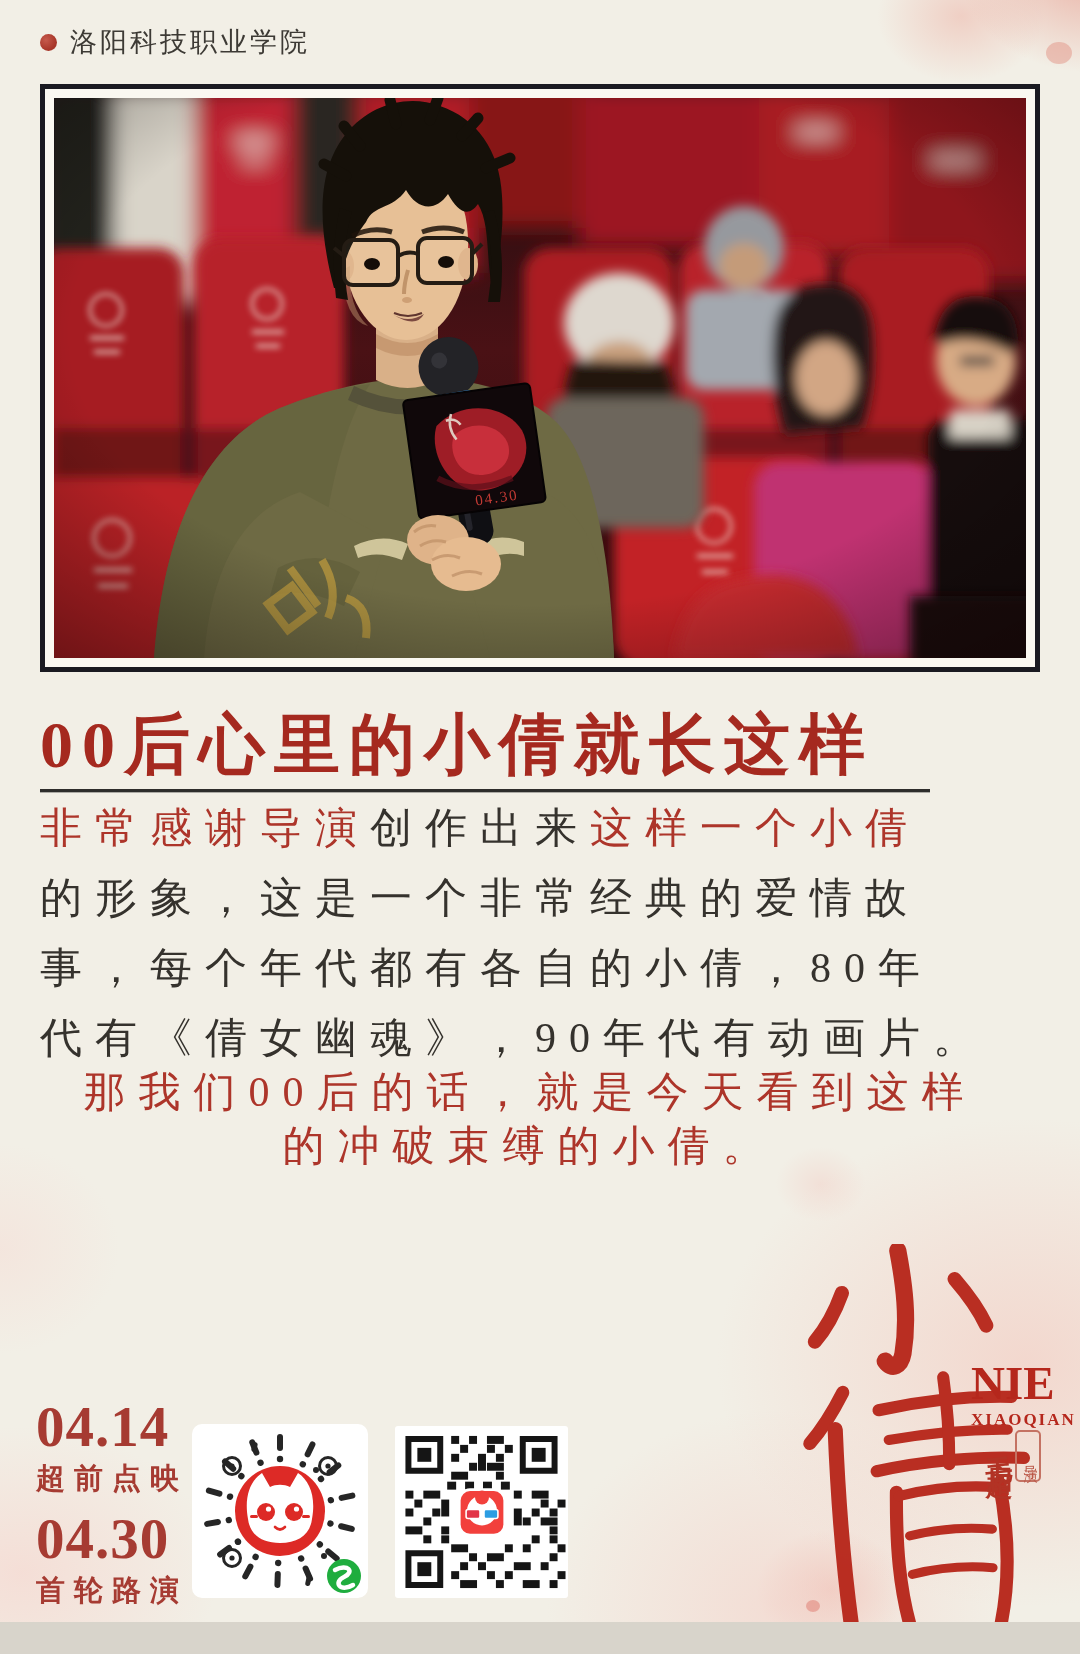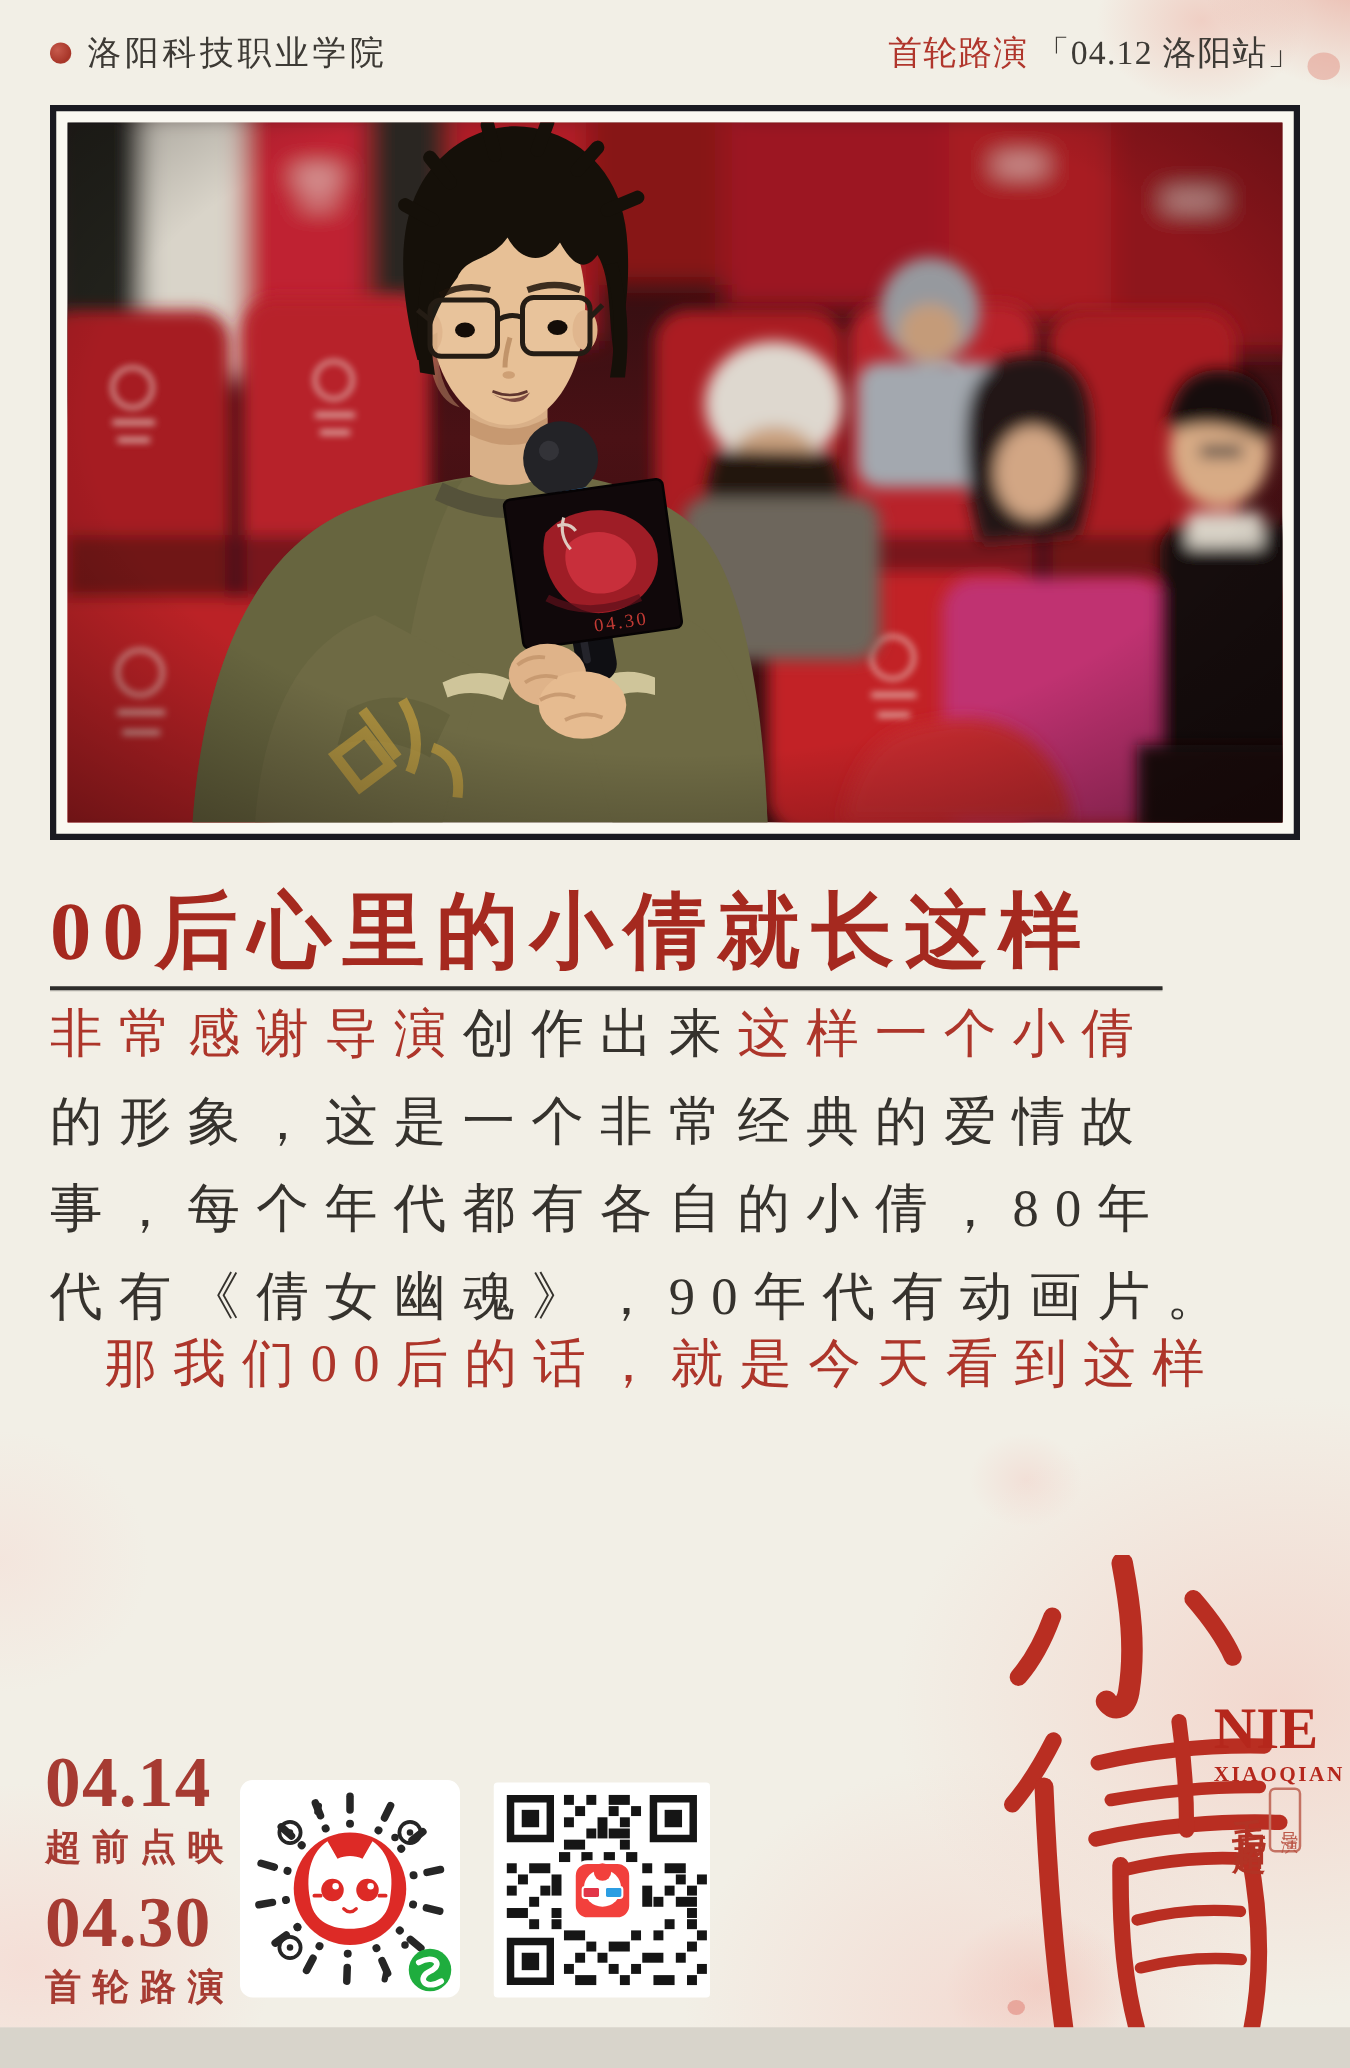--- a/index.html
+++ b/index.html
@@ -59,23 +59,20 @@
 </style>
 </head>
 <body>
 
 <div class="poster">
 
   <header class="topbar">
     <div class="topbar-left">
       <span class="dot"></span>
       <span>洛阳科技职业学院</span>
-    </div>
-    <div class="topbar-right">
-      <span class="red">首轮路演</span><span class="dark">「04.12 洛阳站」</span>
     </div>
   </header>
 
   <figure class="photo-frame">
     <svg viewBox="0 0 972 560" width="972" height="560">
       <defs>
         <linearGradient id="pbg" x1="0" y1="0" x2="0" y2="1">
           <stop offset="0" stop-color="#1f0c0e"></stop>
             <stop offset="0.45" stop-color="#4a1115"></stop>
             <stop offset="1" stop-color="#2e0a0c"></stop>
@@ -234,20 +231,21 @@
 
   <h1 class="headline">00后心里的小倩就长这样</h1>
   <div class="rule"></div>
 
   <div class="quote">
     <div class="qline"><span class="r">非常感谢导演</span><span class="d">创作出来</span><span class="r">这样一个小倩</span></div>
     <div class="qline d">的形象，这是一个非常经典的爱情故</div>
     <div class="qline d">事，每个年代都有各自的小倩，80年</div>
     <div class="qline d">代有《倩女幽魂》，90年代有动画片。</div>
     <div class="qline r">那我们00后的话，就是今天看到这样</div>
+    <div class="qline r">的冲破束缚的小倩。</div>
   </div>
 
   <div class="release">
     <div class="date">04.14</div>
     <div class="datelabel">超前点映</div>
     <div class="date">04.30</div>
     <div class="datelabel">首轮路演</div>
   </div>
 
   <div class="qr qr-maoyan">

